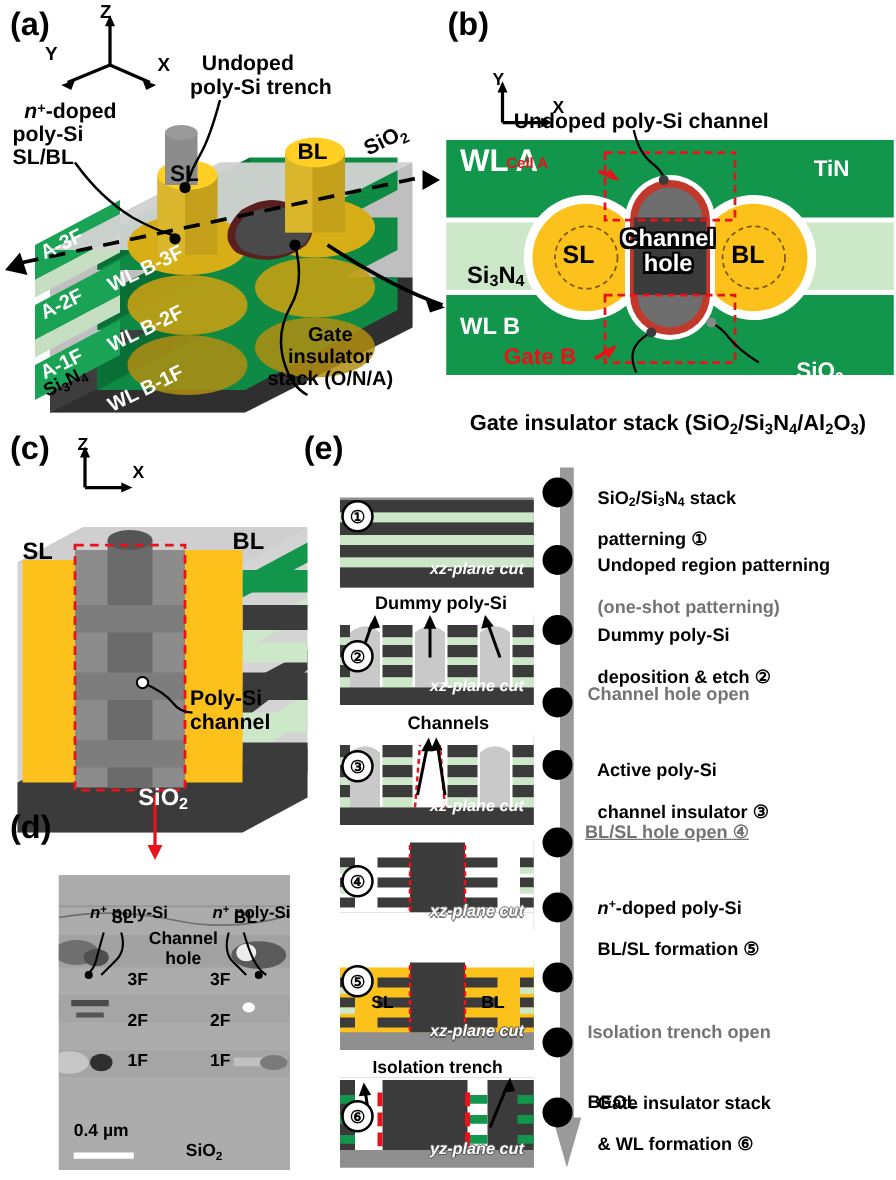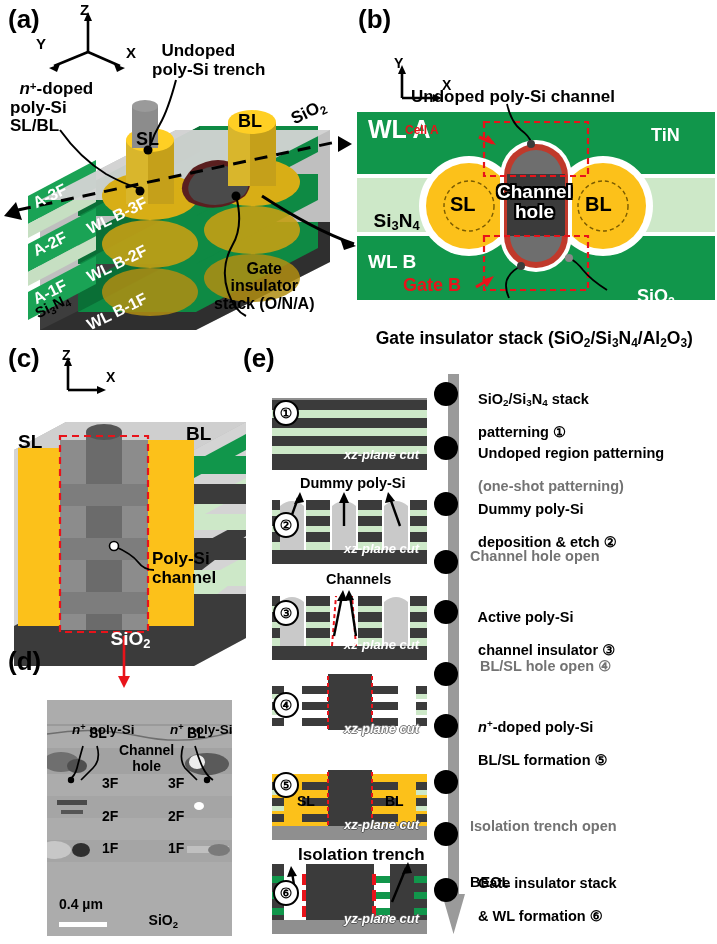--- a/index.html
+++ b/index.html
@@ -516,21 +516,21 @@
   <rect x="144" y="38" width="11" height="5" fill="#cde8c8"></rect>
   <line x1="56" y1="4" x2="56" y2="58" stroke="#e8131a" stroke-width="2" stroke-dasharray="4 3"></line>
   <line x1="100" y1="4" x2="100" y2="58" stroke="#e8131a" stroke-width="2" stroke-dasharray="4 3"></line>
   <rect x="0" y="58" width="155" height="14" fill="#8f8f8f"></rect>
 </svg>
 <div class="abs" style="left:273px;top:772px;width:22px;height:22px;border:2px solid #000;border-radius:50%;background:#fff;text-align:center;font-weight:bold;font-size:14px;line-height:22px;"><span>⑤</span></div>
 <div class="lbl" style="left:297px;top:794px;font-size:14px;color:#000;">SL</div>
 <div class="lbl" style="left:385px;top:794px;font-size:14px;color:#000;">BL</div>
 <div class="lbl wht ital" style="left:344px;top:818px;font-size:13px;text-shadow:-1px 0 #555,1px 0 #555,0 -1px #555,0 1px #555;">xz-plane cut</div>
 
-<div class="lbl" style="left:298px;top:846px;font-size:17px;">Isolation trench</div>
+<div class="lbl" style="left:298px;top:846px;font-size:14px;">Isolation trench</div>
 <svg class="abs" style="left:272px;top:862px;" width="155" height="72">
   <rect width="155" height="72" fill="#8f8f8f"></rect>
   <rect x="0" y="0" width="155" height="58" fill="#fff"></rect>
 
   <rect x="34" y="2" width="68" height="56" fill="#3b3b3b"></rect>
   <rect x="118" y="2" width="37" height="56" fill="#3b3b3b"></rect>
   <rect x="0" y="2" width="12" height="56" fill="#3b3b3b"></rect>
 
   <g>
     <rect x="0" y="14" width="12" height="7" fill="#11964b"></rect>
@@ -596,21 +596,21 @@
   <span>deposition &amp; etch ②</span>
 </div>
 
 <div class="flowtxt blue" style="left: 470px; top: 548px;">Channel hole open</div>
 
 <div class="flowtxt" style="left:470px;top:592px;">
   <span>Active poly-Si</span><br>
   <span>channel insulator ③</span>
 </div>
 
-<div class="flowtxt blue" style="left: 480px; top: 658px;">BL/SL hole open ④</div>
+<div class="flowtxt blue" style="left: 468px; top: 658px; text-decoration: underline;">BL/SL hole open ④</div>
 
 <div class="flowtxt" style="left: 470px; top: 702px;">
   <span class="ital">n</span><sup>+</sup><span>-doped poly-Si</span><br>
   <span>BL/SL formation ⑤</span>
 </div>
 
 <div class="flowtxt blue" style="left: 470px; top: 818px;">Isolation trench open</div>
 
 <div class="flowtxt" style="left: 470px; top: 858px;">
   <span>Gate insulator stack</span><br>

